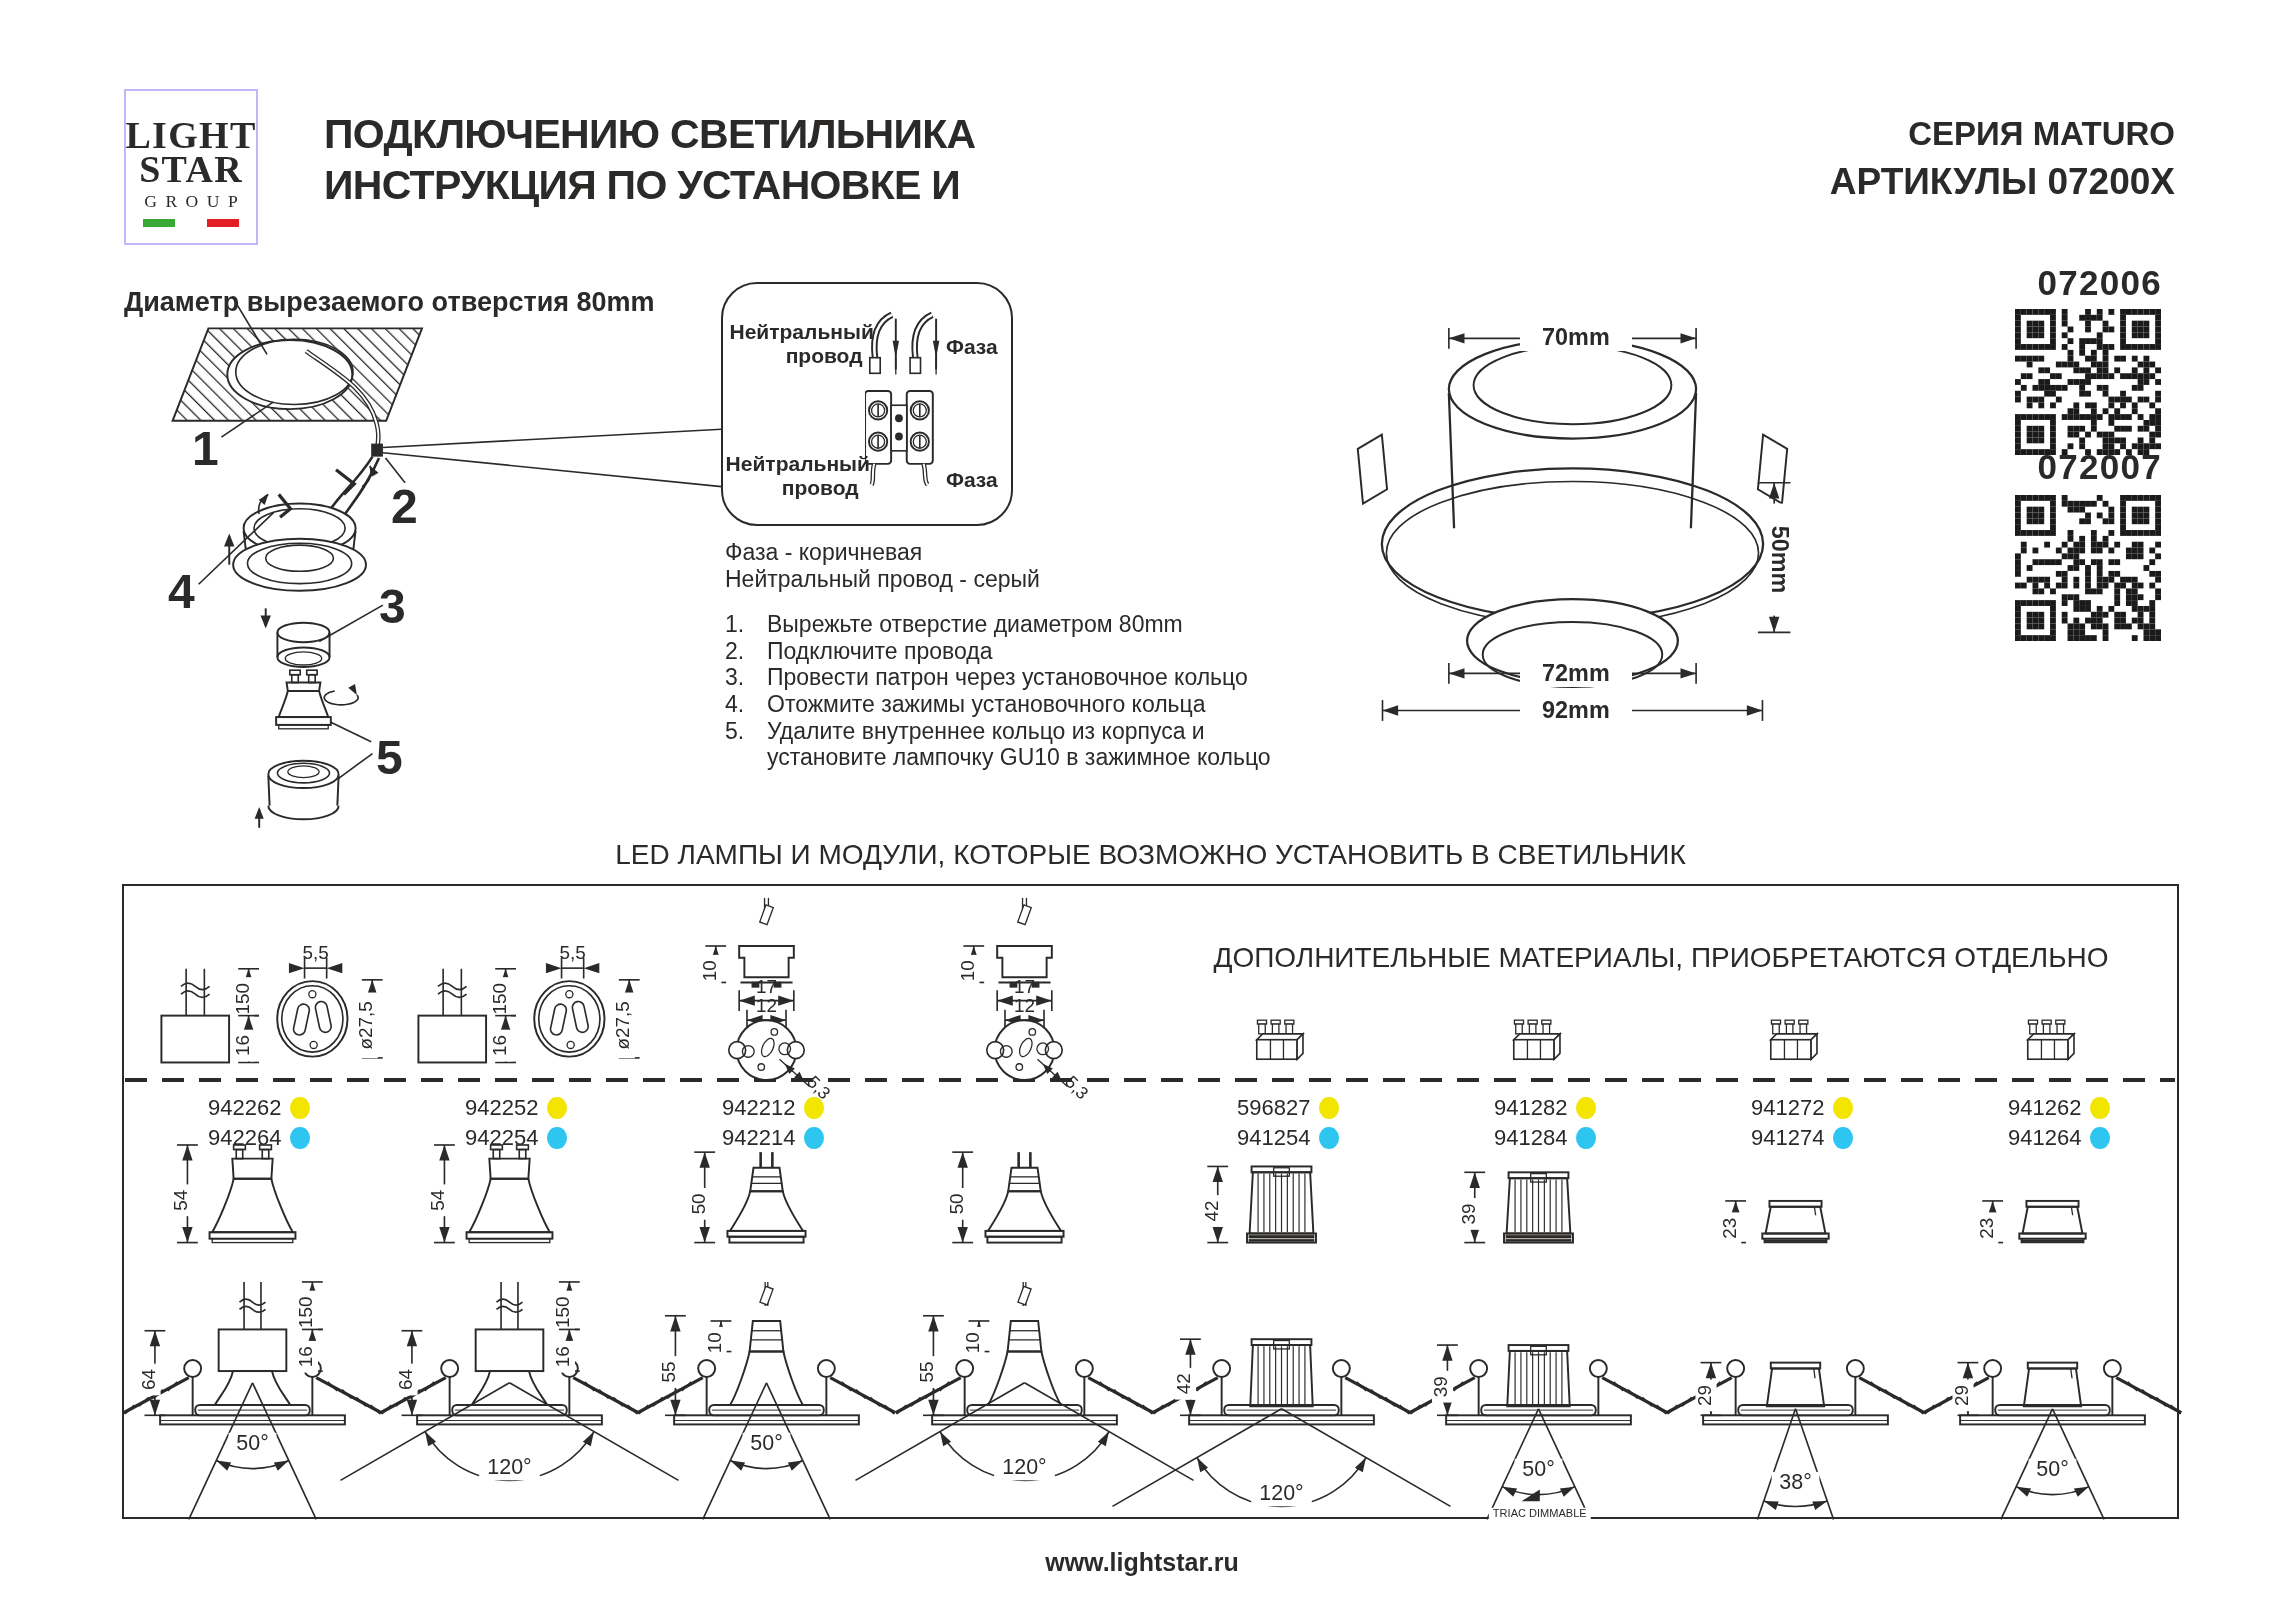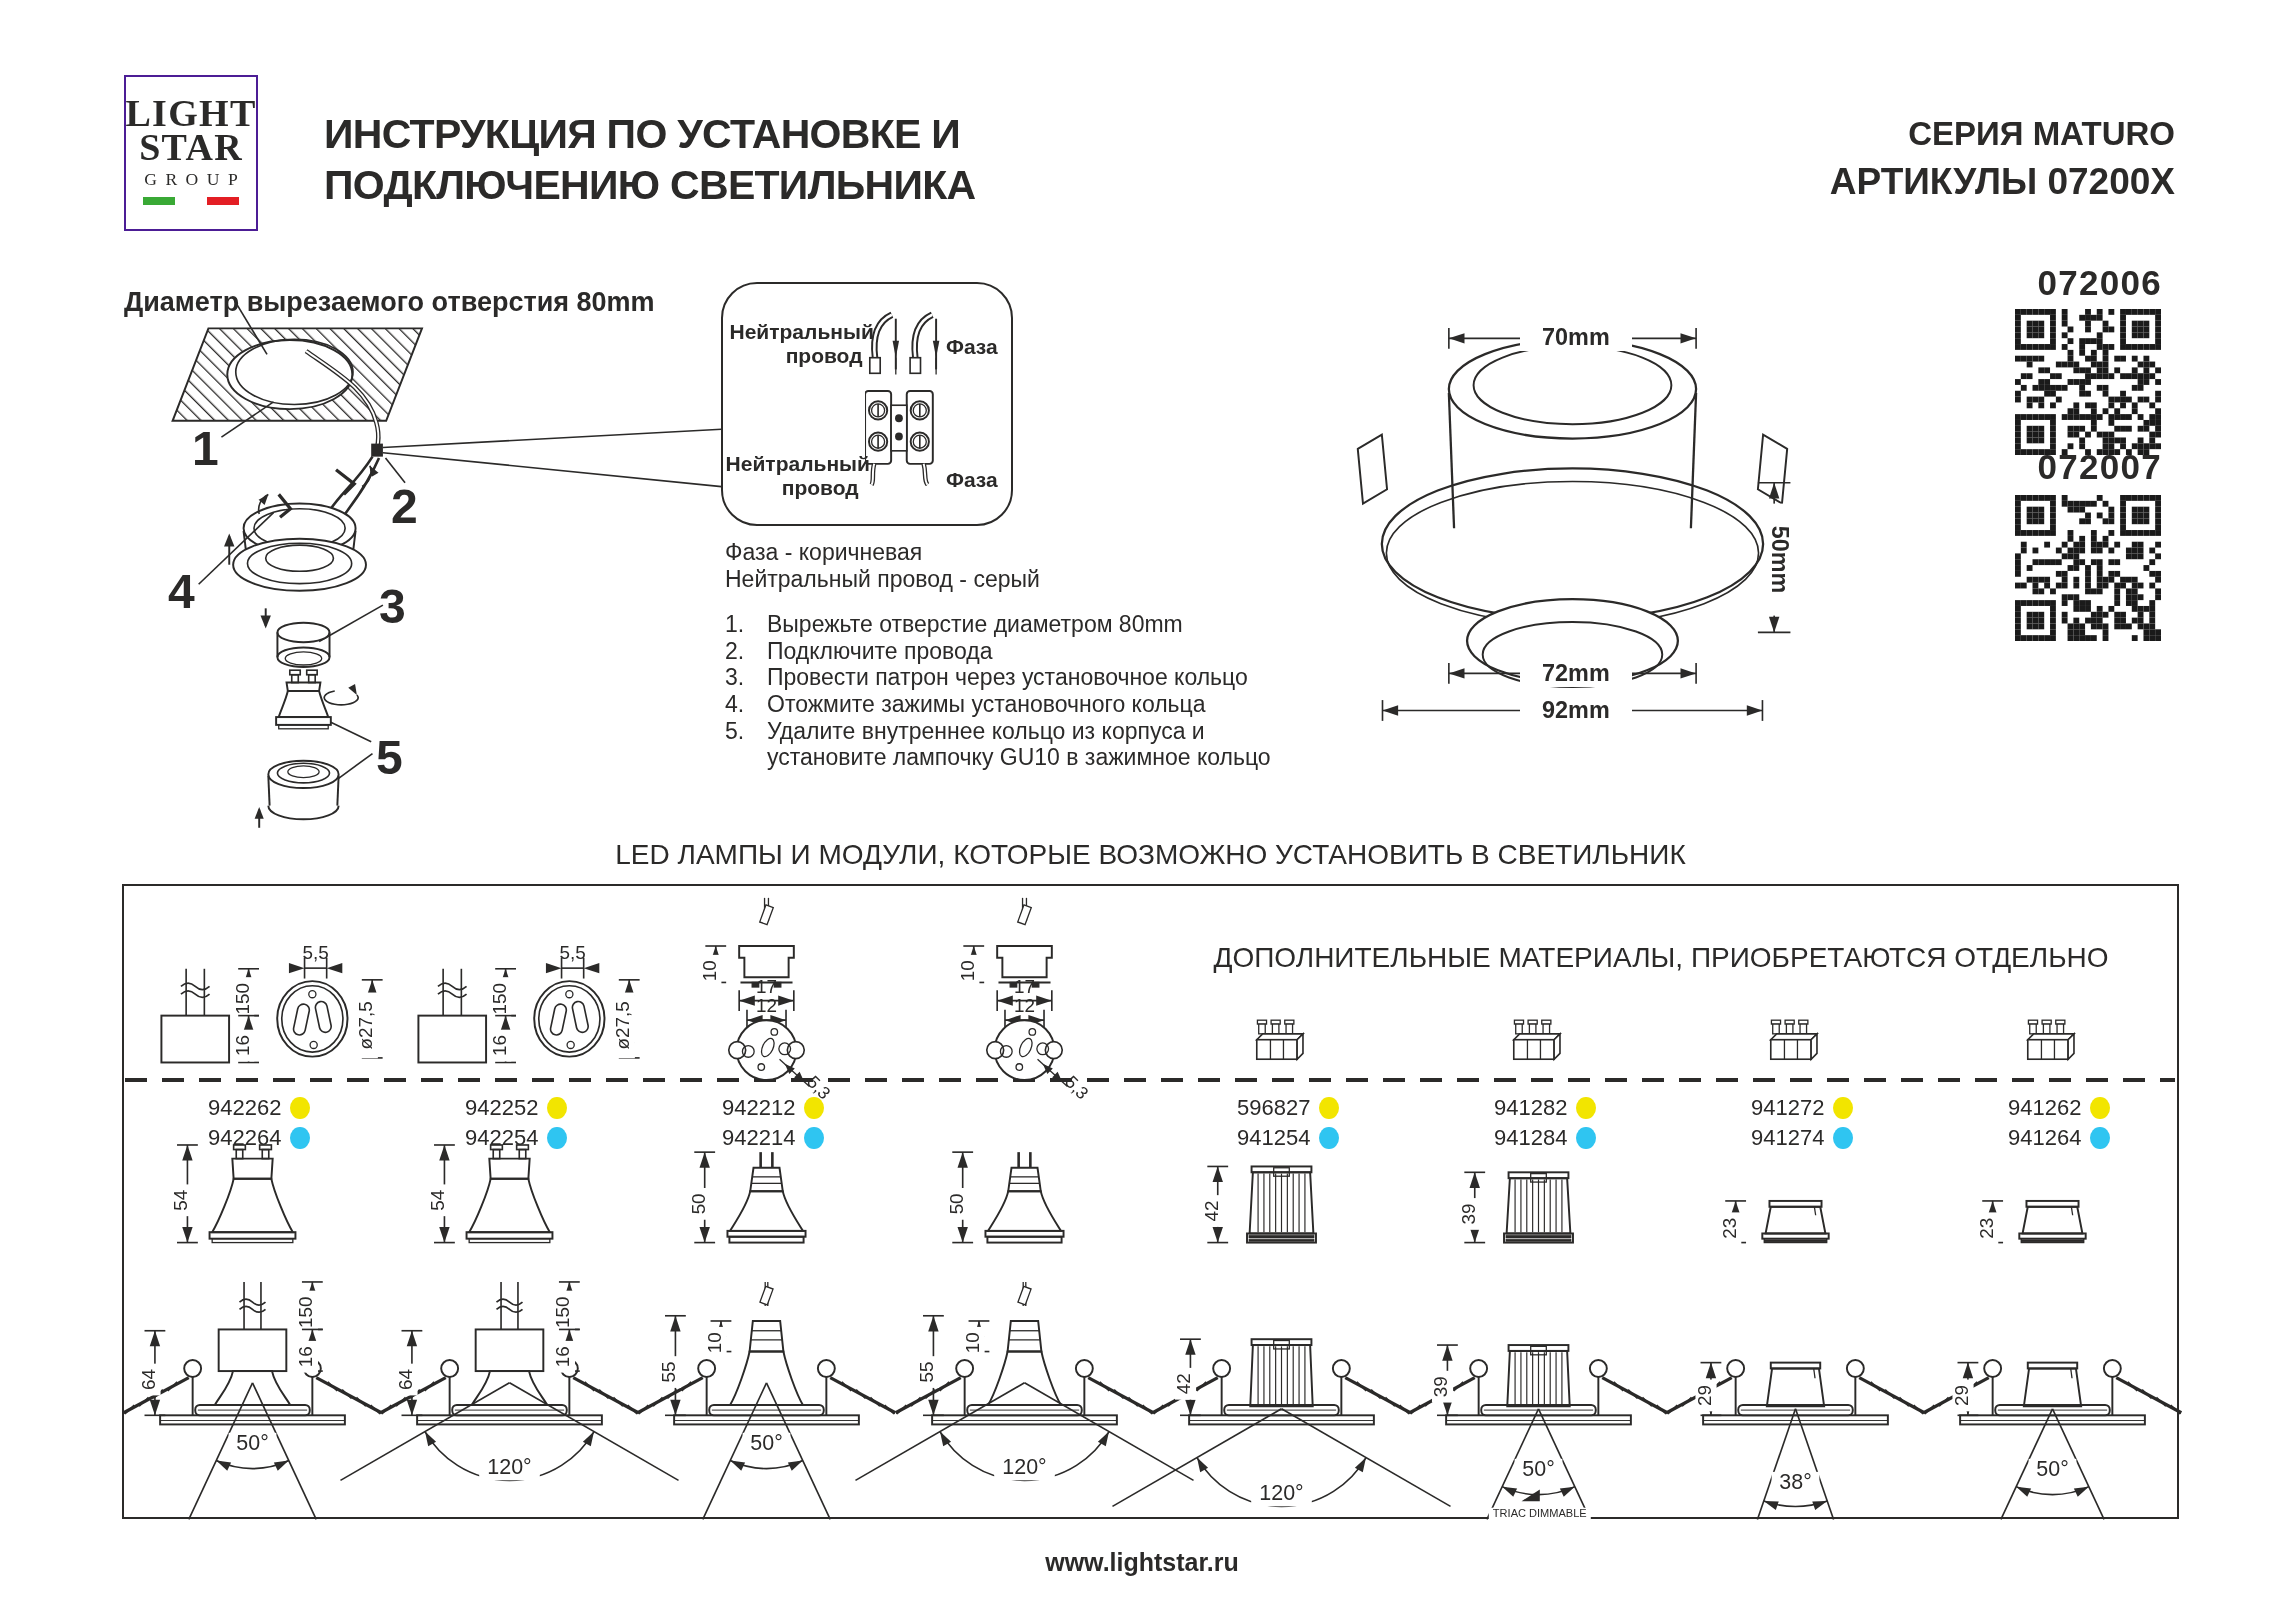--- a/index.html
+++ b/index.html
@@ -1,21 +1,21 @@
 <!DOCTYPE html>
 <html style="font-size:10.4px"><head>
 <meta charset="utf-8">
 <style>
   html,body{margin:0;padding:0;background:#e8e8e8;}
   .sheet{position:relative;width:2284px;height:1616px;background:#ffffff;
          font-family:"Liberation Sans",sans-serif;color:#2b2a29;overflow:hidden;}
   .abs{position:absolute;}
   
-  .logo-box{position:absolute;left:124px;top:75px;width:134px;height:156px;border:2px solid #4c1d95;
-            display:flex;flex-direction:column;align-items:center;justify-content:flex-end;padding-bottom:24px;box-sizing:border-box;}
+  .logo-box{position:absolute;left:124px;top:89px;width:134px;height:156px;border:2px solid #c4b5fd;
+            display:flex;flex-direction:column;align-items:center;justify-content:flex-end;padding-bottom:16px;box-sizing:border-box;}
   .logo-word{font-family:"Liberation Serif",serif;font-weight:bold;font-size:38px;line-height:34px;letter-spacing:1.3px;}
   .logo-sub{font-family:"Liberation Serif",serif;font-size:17.6px;letter-spacing:8.5px;margin:5.2px 0 6.5px 8.5px;}
   .logo-flag{display:flex;width:96px;height:8.5px;}
   .logo-flag span{flex:1;}
   .doc-title{position:absolute;left:324px;top:109px;font-size:41px;font-weight:bold;line-height:51px;letter-spacing:-0.7px;white-space:nowrap;}
   .series{position:absolute;right:109px;top:115px;font-size:33px;font-weight:bold;text-align:right;white-space:nowrap;}
   .articles{position:absolute;right:109px;top:161px;font-size:37px;font-weight:bold;text-align:right;white-space:nowrap;}
   
   .hole-label{position:absolute;left:124px;top:287px;font-size:27px;font-weight:bold;}
   .callout-num{position:absolute;font-size:48px;font-weight:bold;line-height:48px;}
@@ -53,22 +53,22 @@
     <div class="logo-word">STAR</div>
     <div class="logo-sub">GROUP</div>
     <div class="logo-flag">
       <span id="flag-g" style="background: rgb(57, 169, 53);"></span>
         <span id="flag-w" style="background: rgb(255, 255, 255);"></span>
         <span id="flag-r" style="background: rgb(227, 30, 36);"></span>
     </div>
   </div>
 
   <div class="doc-title">
+    <div>ПОДКЛЮЧЕНИЮ СВЕТИЛЬНИКА</div>
     <div>ИНСТРУКЦИЯ ПО УСТАНОВКЕ И</div>
-    <div>ПОДКЛЮЧЕНИЮ СВЕТИЛЬНИКА</div>
   </div>
 
   <div class="series">СЕРИЯ MATURO</div>
   <div class="articles">АРТИКУЛЫ 07200X</div>
 
   <div class="hole-label">Диаметр вырезаемого отверстия 80mm</div>
   <svg class="abs" style="left:91px;top:260px" width="632" height="586" viewBox="140 400 970 900" xmlns="http://www.w3.org/2000/svg" id="install-svg">
       <defs>
         <pattern id="hatch" width="15" height="15" patternUnits="userSpaceOnUse" patternTransform="rotate(-45)">
            <line x1="0" y1="0" x2="0" y2="15" stroke="#2b2a29" stroke-width="4"></line>

